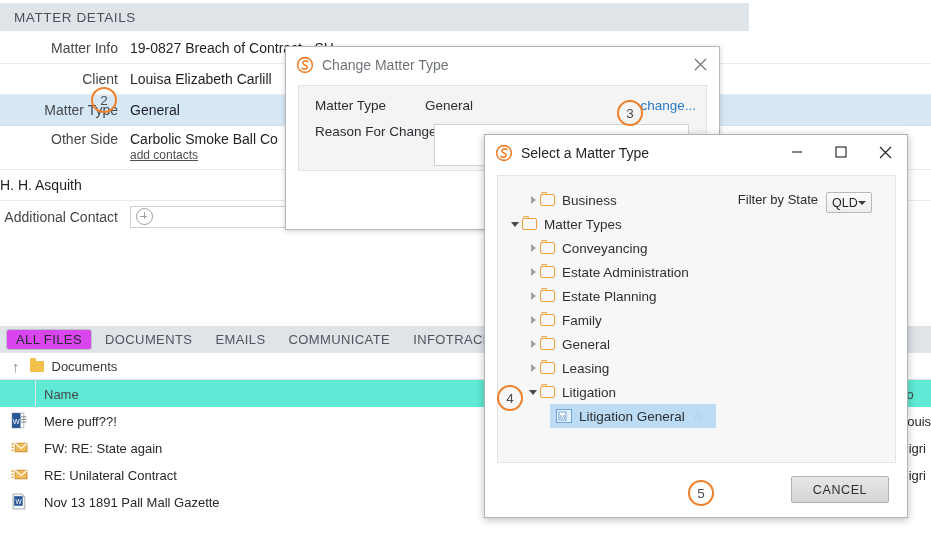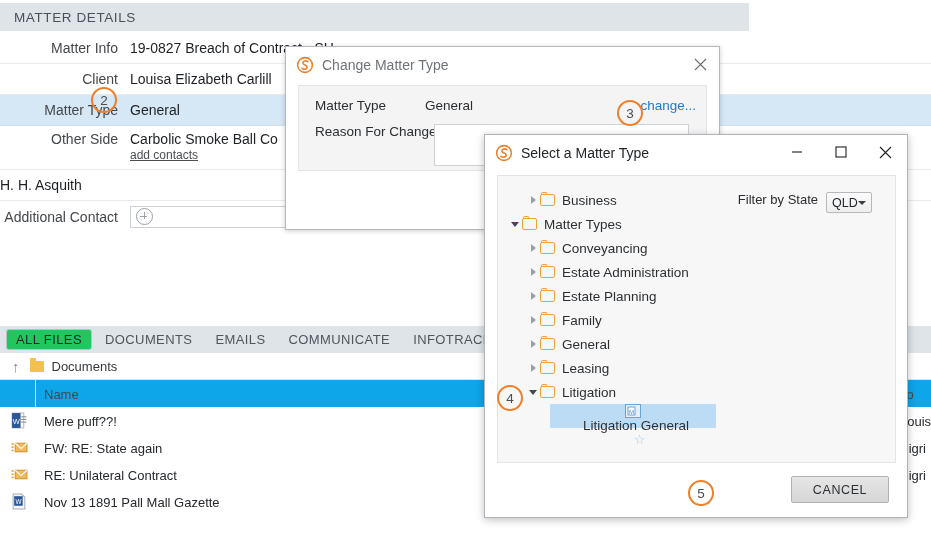--- a/index.html
+++ b/index.html
@@ -131,21 +131,21 @@
   }
   .tab {
     font-size: 13px;
     color: #50555b;
     letter-spacing: .4px;
     padding: 3px 10px;
     margin-right: 3px;
     cursor: pointer;
   }
   .tab.active {
-    background: #22c55e;
+    background: #d946ef;
     border: 1px solid #bcc1c6;
     border-radius: 3px;
     color: #26292d;
     padding: 2px 9px;
   }
   .breadcrumb {
     position: absolute;
     left: 0; top: 27px;
     width: 931px; height: 27px;
     display: flex;
@@ -177,21 +177,21 @@
     width: 6px; height: 2.5px;
     background: #f2c14b;
     border-radius: 1px 1px 0 0;
   }
   .bc-text { font-size: 13px; color: #34383c; }
   .col-head {
     position: absolute;
     left: 0; top: 54px;
     width: 931px; height: 27px;
     border-bottom: 1px solid #d7dadd;
-    background: #0ea5e9;
+    background: #5eead4;
   }
   .col-head .cell, .frow .cell {
     position: absolute;
     font-size: 13px;
     color: #44474b;
     top: 50%;
     transform: translateY(-50%);
   }
   .vline { position: absolute; top: 0; bottom: 0; width: 1px; background: #e2e4e7; }
   .frow {
@@ -677,21 +677,21 @@
         </div>
 
         <div class="tnode" style="padding-left:22px;">
           <span class="twist">
               <span class="tri-d"></span>
             </span>
           <span class="ofolder"></span>
           <span>Litigation</span>
         </div>
 
-        <div class="tnode sel" style="margin-left:46px;width:160px;padding-left:6px;flex-direction:column;">
+        <div class="tnode sel" style="margin-left:46px;width:160px;padding-left:6px;">
           <svg class="doc-ico" viewBox="0 0 16 14">
             <rect x="0.5" y="0.5" width="15" height="13" fill="#e4f0fb" stroke="#6ba3d6"></rect>
             <rect x="3" y="3" width="7" height="8" fill="#fff" stroke="#6ba3d6"></rect>
             <text x="6.5" y="9.5" font-size="6" fill="#4a86c0" text-anchor="middle" font-family="Liberation Sans">M</text>
           </svg>
           <span>Litigation General</span>
           <span class="star">☆</span>
         </div>
 
       </div>

